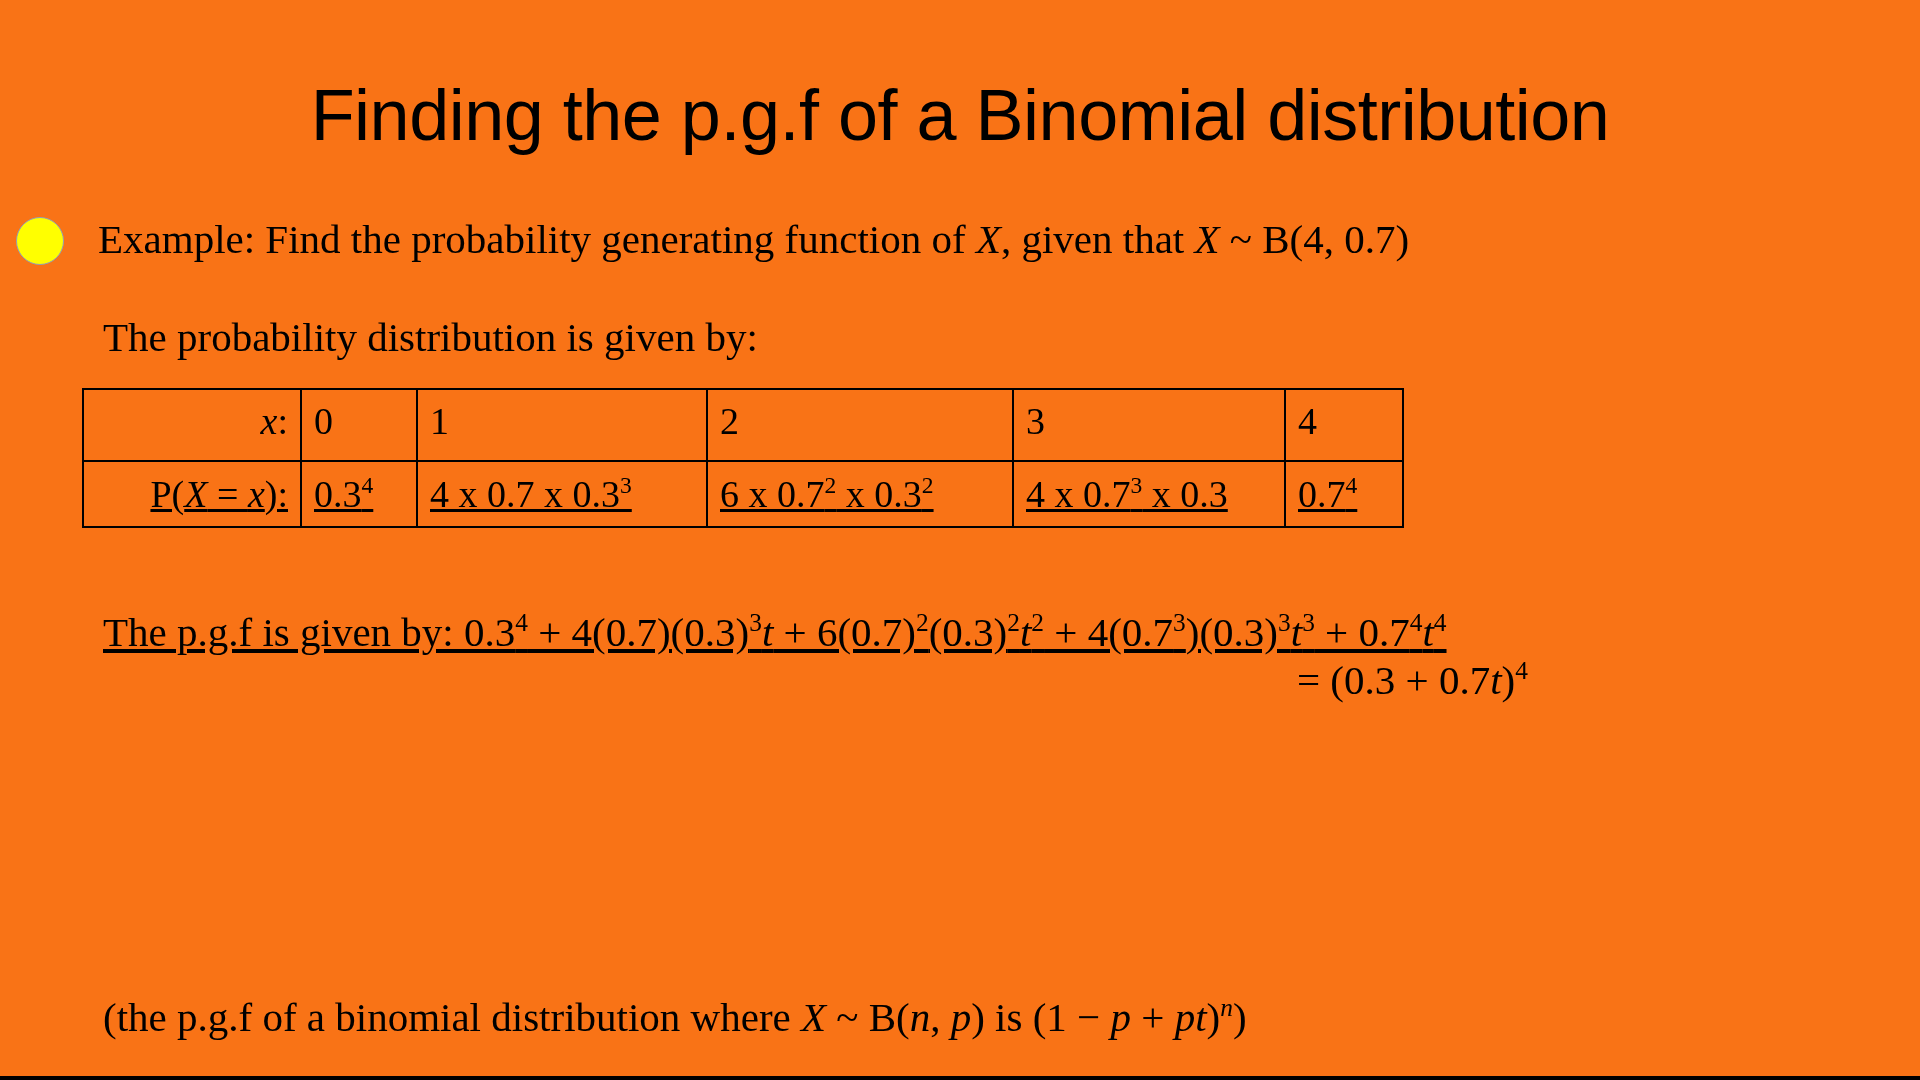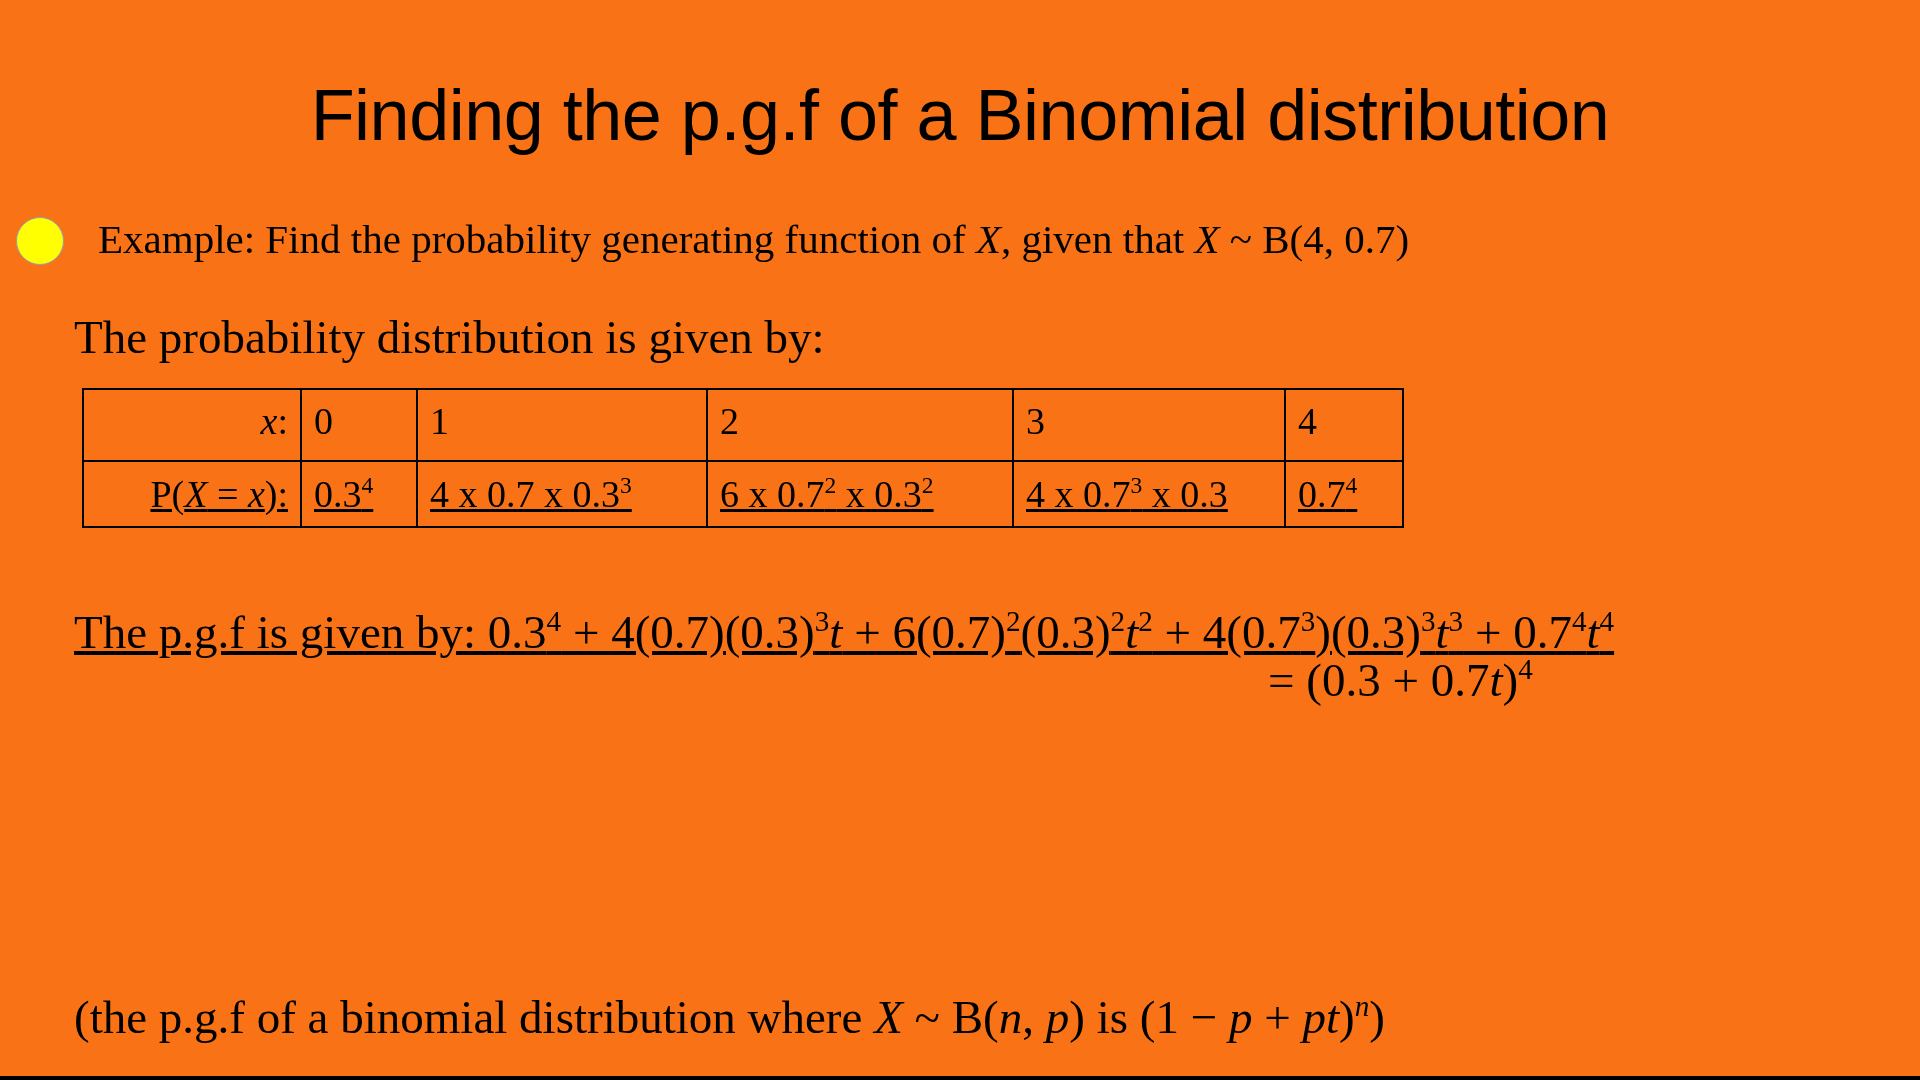--- a/index.html
+++ b/index.html
@@ -67,23 +67,24 @@
     top: 0;
     font-size: 41px;
     line-height: 54px;
     white-space: nowrap;
     margin-left: 24px;
   }
 
   
   .para {
     position: absolute;
-    font-size: 47px;
+    font-size: 41px;
     line-height: 54px;
     white-space: nowrap;
+    margin-left: 29px;
   }
   .para-distribution { left: 74px; top: 310px; }
   .para-pgf          { left: 74px; top: 605px; text-decoration: underline; }
   .para-pgf-eq       { left: 1268px; top: 653px; text-align: center; }
   .para-note         { left: 74px; top: 990px; }
 
   
   .dist-table {
     position: absolute;
     left: 82px;

